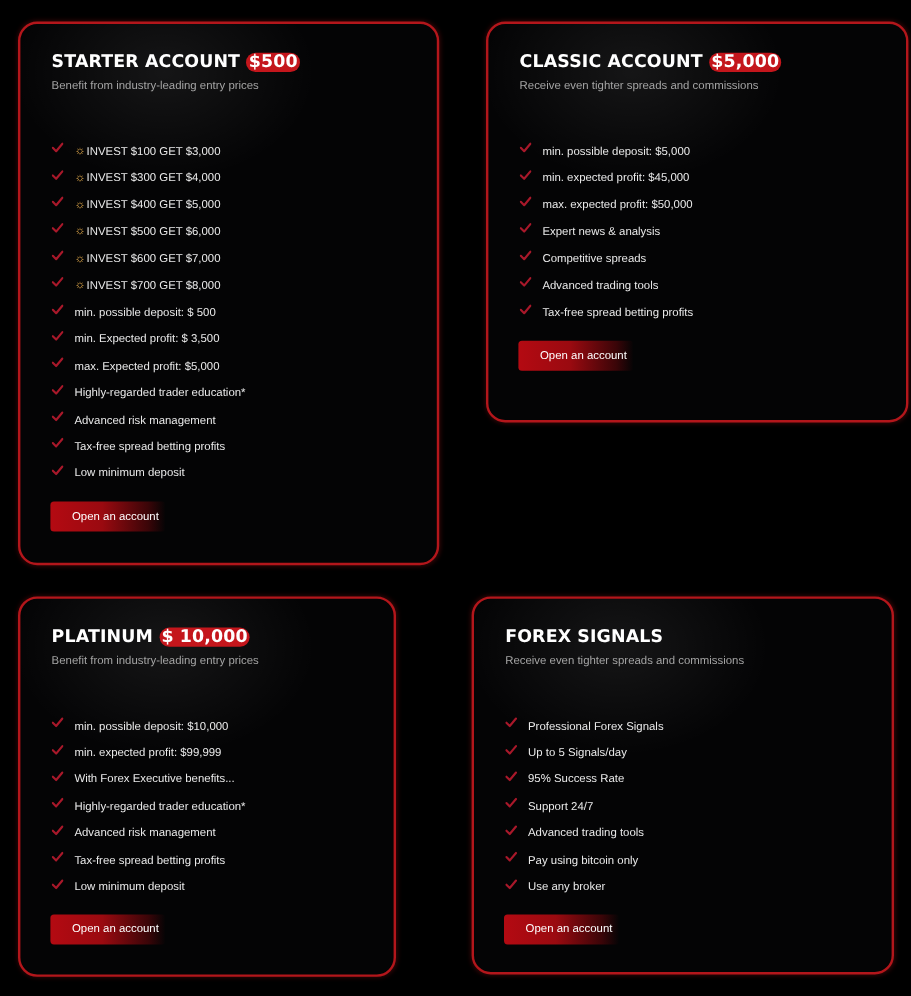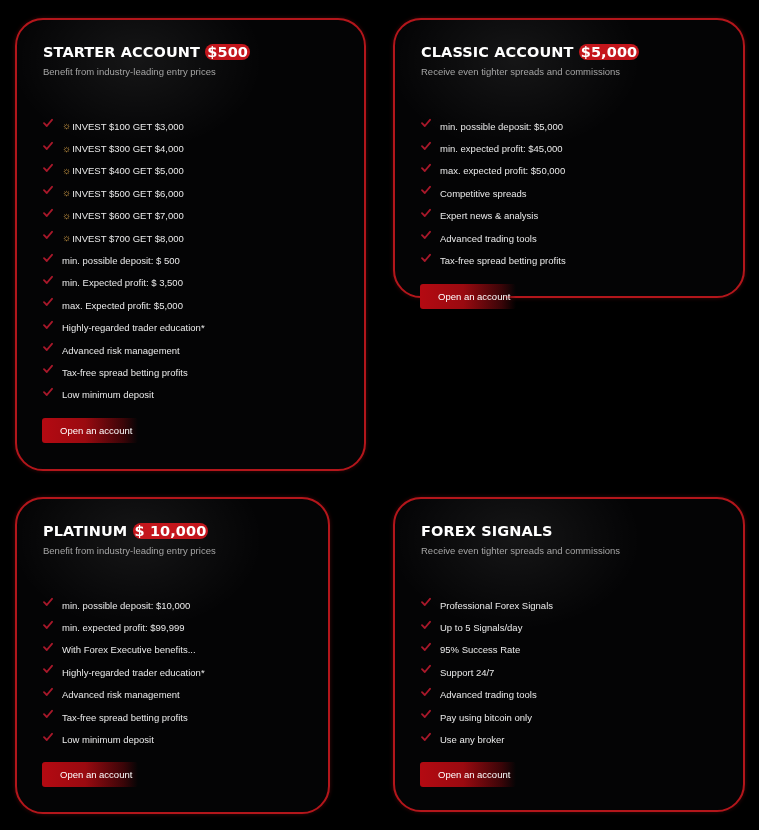--- a/index.html
+++ b/index.html
@@ -1,29 +1,29 @@
 <!DOCTYPE html>
 <html><head>
 <meta charset="utf-8">
 <style>
   * { box-sizing: border-box; margin: 0; padding: 0; }
   html, body { width: 759px; height: 830px; background: #000; overflow: hidden; }
   body { position: relative; font-family: "Liberation Sans", sans-serif; color: #fff; }
   .card {
     position: absolute;
     border: 2px solid #b3161b;
-    border-radius: 28px;
+    border-radius: 16px;
     background:
       radial-gradient(ellipse 180px 130px at 120px 40px, rgba(255,255,255,0.07), rgba(255,255,255,0) 70%),
       #040405;
     box-shadow: 0 0 4px rgba(179,22,27,0.35);
     padding: 22px 0 0 26px;
   }
   #card-0 { left: 15px; top: 18px; width: 351px; height: 453px; }
-  #card-1 { left: 393px; top: 18px; width: 352px; height: 280px; }
+  #card-1 { left: 405px; top: 18px; width: 352px; height: 334px; }
   #card-2 { left: 15px; top: 497px; width: 315px; height: 317px; }
   #card-3 { left: 393px; top: 497px; width: 352px; height: 315px; }
 
   .title {
     font-family: "DejaVu Sans", sans-serif;
     font-weight: bold;
     font-size: 14.5px;
     letter-spacing: 0.1px;
     line-height: 20px;
     height: 20px;
@@ -190,27 +190,27 @@
         <li>
           <span class="check"><svg viewBox="0 0 10 10" width="10" height="10">
               <path d="M1 5.2 L3.8 8 L9 1.8" fill="none" stroke="#a8182a" stroke-width="1.8" stroke-linecap="round" stroke-linejoin="round"></path>
             </svg></span>
           <span>max. expected profit: $50,000</span>
         </li>
         <li>
           <span class="check"><svg viewBox="0 0 10 10" width="10" height="10">
               <path d="M1 5.2 L3.8 8 L9 1.8" fill="none" stroke="#a8182a" stroke-width="1.8" stroke-linecap="round" stroke-linejoin="round"></path>
             </svg></span>
+          <span>Expert news &amp; analysis</span>
+        </li>
+        <li>
+          <span class="check"><svg viewBox="0 0 10 10" width="10" height="10">
+              <path d="M1 5.2 L3.8 8 L9 1.8" fill="none" stroke="#a8182a" stroke-width="1.8" stroke-linecap="round" stroke-linejoin="round"></path>
+            </svg></span>
           <span>Competitive spreads</span>
-        </li>
-        <li>
-          <span class="check"><svg viewBox="0 0 10 10" width="10" height="10">
-              <path d="M1 5.2 L3.8 8 L9 1.8" fill="none" stroke="#a8182a" stroke-width="1.8" stroke-linecap="round" stroke-linejoin="round"></path>
-            </svg></span>
-          <span>Expert news &amp; analysis</span>
         </li>
         <li>
           <span class="check"><svg viewBox="0 0 10 10" width="10" height="10">
               <path d="M1 5.2 L3.8 8 L9 1.8" fill="none" stroke="#a8182a" stroke-width="1.8" stroke-linecap="round" stroke-linejoin="round"></path>
             </svg></span>
           <span>Advanced trading tools</span>
         </li>
         <li>
           <span class="check"><svg viewBox="0 0 10 10" width="10" height="10">
               <path d="M1 5.2 L3.8 8 L9 1.8" fill="none" stroke="#a8182a" stroke-width="1.8" stroke-linecap="round" stroke-linejoin="round"></path>

